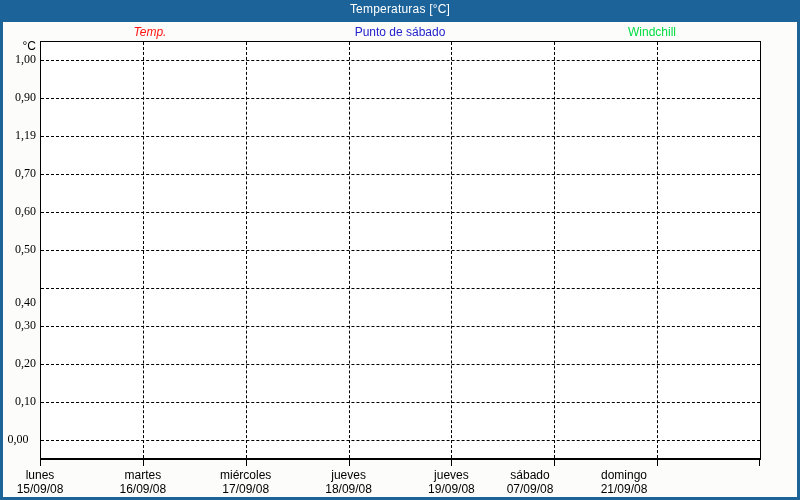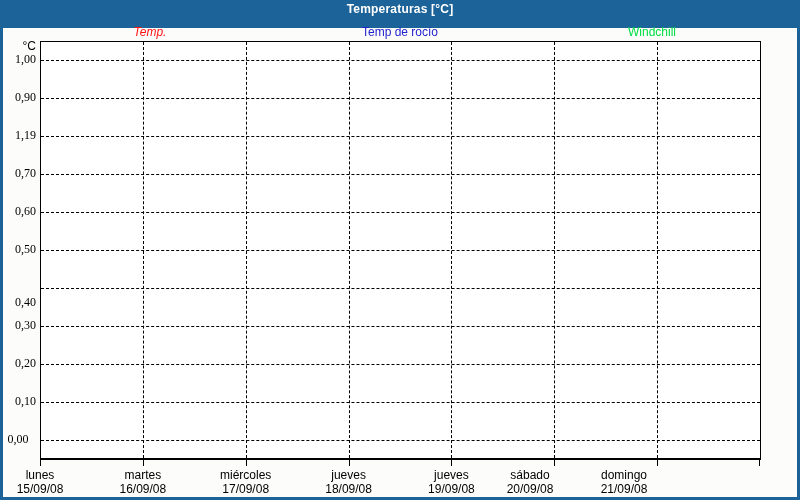--- a/index.html
+++ b/index.html
@@ -8,23 +8,23 @@
     width:800px;height:500px;
     background:#1c6399;
     font-family:"Liberation Sans", sans-serif;
     overflow:hidden;
   }
   .win-bg{
     position:absolute;left:3px;right:3px;top:18px;bottom:3px;
     background:#fcfdfb;
   }
   .title-bar{
-    position:absolute;top:0;left:0;width:800px;height:28px;
+    position:absolute;top:0;left:0;width:800px;height:22px;
     background:#1c6399;
-    color:#ffffff;font-size:12px;font-weight:bold;
+    color:#ffffff;font-size:12px;font-weight:normal;
     text-align:center;line-height:18px;
     letter-spacing:0.2px;
   }
   .legend-item{
     position:absolute;top:25px;height:14px;
     font-size:12px;line-height:14px;text-align:center;
   }
   .legend-temp{left:100px;width:100px;font-style:italic;}
   .legend-dew{left:339px;width:122px;}
   .legend-wind{left:602px;width:100px;}
@@ -56,21 +56,21 @@
 
 <div id="app">
   <div class="win-bg"></div>
 
   <div class="title-bar">
     <span>Temperaturas [°C]</span>
   </div>
 
   <div>
     <span class="legend-item legend-temp" style="color: rgb(255, 20, 20);">Temp.</span>
-    <span class="legend-item legend-dew" style="color: rgb(35, 35, 204);">Temp de rocío</span>
+    <span class="legend-item legend-dew" style="color: rgb(35, 35, 204);">Punto de sábado</span>
     <span class="legend-item legend-wind" style="color: rgb(0, 221, 68);">Windchill</span>
   </div>
 
   <div class="y-unit">°C</div>
 
   <div class="plot">
       <div class="hgrid" style="top: 18px;"></div>
       <div class="hgrid" style="top: 56px;"></div>
       <div class="hgrid" style="top: 94px;"></div>
       <div class="hgrid" style="top: 132px;"></div>
@@ -123,19 +123,19 @@
     <div class="xlabel" style="left: 293.571px;">
       <div class="">jueves</div>
       <div class="">18/09/08</div>
     </div>
     <div class="xlabel" style="left: 396.429px;">
       <div class="">jueves</div>
       <div class="">19/09/08</div>
     </div>
     <div class="xlabel" style="left: 475px;">
       <div class="">sábado</div>
-      <div class="">20/09/08</div>
+      <div class="">07/09/08</div>
     </div>
     <div class="xlabel" style="left: 569px;">
       <div class="">domingo</div>
       <div class="">21/09/08</div>
     </div>
   </div>
 
 </body></html>

